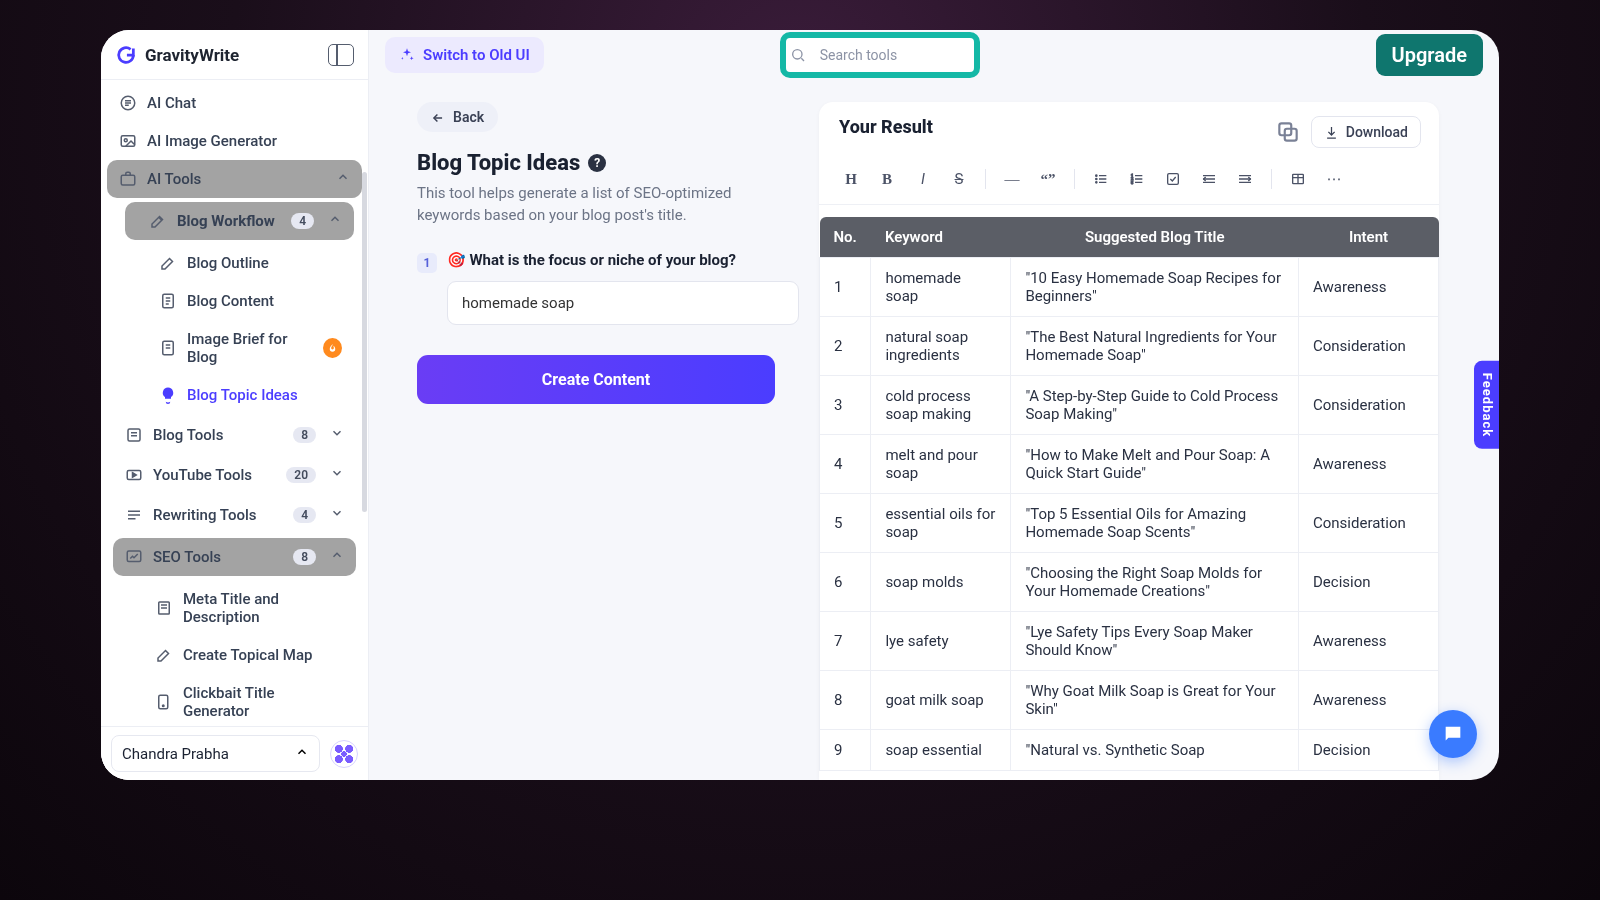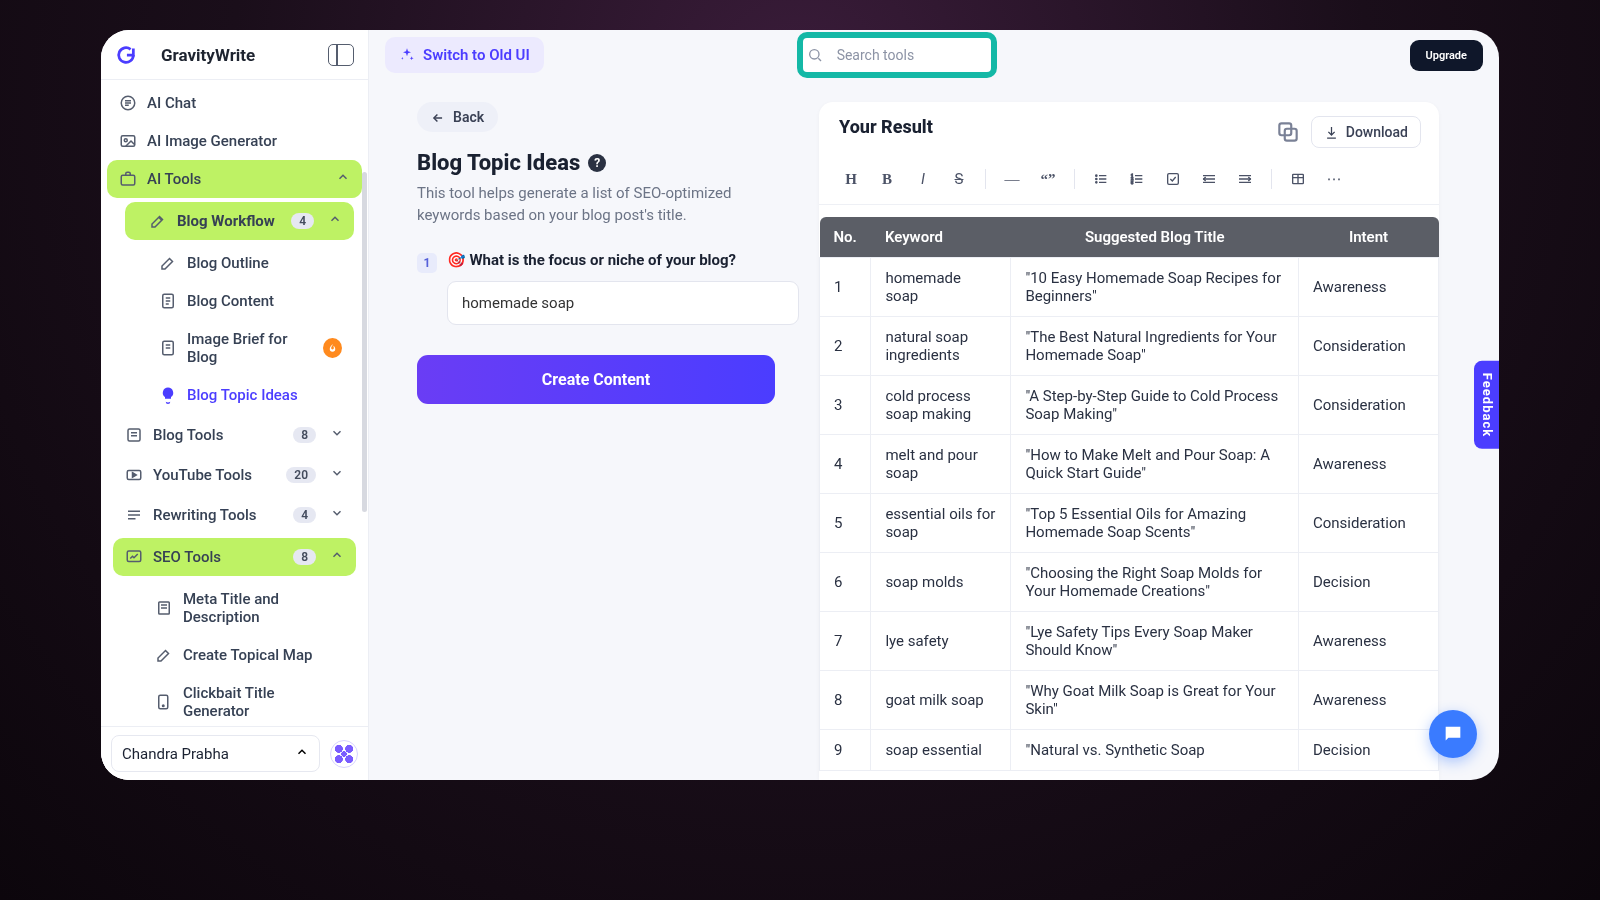--- a/index.html
+++ b/index.html
@@ -2,29 +2,29 @@
 <html><head>
 <meta charset="utf-8">
 <style>
   * { box-sizing: border-box; margin: 0; padding: 0; font-family: -apple-system, BlinkMacSystemFont, "Segoe UI", Roboto, Helvetica, Arial, sans-serif; }
   body { background: radial-gradient(circle at 50% 10%, #3a1c3a 0%, #1a0e1a 50%, #0c060c 100%); min-height: 900px; display: flex; align-items: flex-start; justify-content: center; padding: 30px 0 0 0; }
   .app { width: 1398px; height: 750px; background: #f6f7fb; border-radius: 28px; overflow: hidden; display: flex; position: relative; }
 
   
   .sidebar { width: 268px; background: #fff; border-right: 1px solid #eceef4; display: flex; flex-direction: column; position: relative; }
   .side-head { display: flex; align-items: center; justify-content: space-between; padding: 10px 14px 10px 14px; border-bottom: 1px solid #eceef4; height:50px;}
-  .logo { display: flex; align-items: center; gap: 24px; font-weight: 700; font-size: 17px; color: #1e2430; }
+  .logo { display: flex; align-items: center; gap: 8px; font-weight: 700; font-size: 17px; color: #1e2430; }
   .logo-mark { width: 22px; height: 22px; color: #4b3dff; }
   .panel-toggle { width: 26px; height: 22px; border: 1.8px solid #555d6e; border-radius: 5px; position: relative; cursor:pointer;}
   .panel-toggle::before { content:""; position:absolute; left:7px; top:0; bottom:0; width:1.8px; background:#555d6e; }
 
   .side-scroll { flex:1; overflow-y:auto; padding: 4px 6px 6px 6px; position:relative;}
   .nav-item { display:flex; align-items:center; gap:10px; padding: 10px 12px; border-radius: 10px; color:#364154; font-size:15px; font-weight:500; cursor:pointer; position:relative;}
   .nav-item .mini-icon { width:18px; height:18px; flex:none; display:flex; align-items:center; justify-content:center; color:#555d6e;}
-  .nav-item.active-pale { background:#bef264; }
+  .nav-item.active-pale { background:#a3a3a3; }
   .nav-item .chev { margin-left:auto; color:#555d6e; }
   .nav-item .badge { background:#e6e8f2; color:#444c5e; font-size:12px; font-weight:600; border-radius:999px; padding:1px 8px; min-width:22px; text-align:center; margin-left:auto;}
   .nav-item .badge + .chev { margin-left:4px; }
   .nav-item.sub { padding-left: 24px; }
   .nav-item.sub2 { padding-left: 30px; font-weight:500; color:#364154;}
   .nav-item.sub2.current { color:#4b3dff; }
   .nav-item.sub2.current .mini-icon { color:#4b3dff;}
   .fire-badge { width:20px; height:20px; border-radius:50%; background:#ff8a1e; margin-left:auto; display:flex; align-items:center;justify-content:center;}
   .fire-badge svg{width:11px;height:11px;color:#fff;}
   .scroll-thumb { position:absolute; right:1px; top:92px; width:5px; height:340px; background:#d7d9e0; border-radius:3px;}
@@ -35,21 +35,21 @@
 
   
   .main { flex:1; display:flex; flex-direction:column; }
   .topbar { height:50px; display:flex; align-items:center; gap:2px; padding: 0 16px; }
   .switch-btn { display:flex; align-items:center; gap:8px; background:#eceafe; color:#4b3dff; font-weight:600; font-size:15px; padding:9px 14px; border-radius:10px; cursor:pointer;}
   .switch-btn svg{width:16px;height:16px;}
   .search-wrap { margin-left:auto; margin-right:auto; position:relative; transform:translateX(-80px);}
   .search { width: 200px; padding: 9px 12px 9px 34px; border:6px solid #14b8a6; border-radius:10px; background:#fff; font-size:14px; color:#333;}
   .search::placeholder{color:#8c93a5;}
   .search-icon { position:absolute; left:10px; top:50%; transform:translateY(-50%); width:16px; height:16px; color:#8c93a5;}
-  .upgrade { background:#0f172a; color:#fff; font-weight:600; font-size:11px; padding:9px 16px; border-radius:9px; cursor:pointer; border:none;}
+  .upgrade { background:#0f766e; color:#fff; font-weight:600; font-size:20px; padding:9px 16px; border-radius:9px; cursor:pointer; border:none;}
 
   .content-row { flex:1; display:flex; gap: 20px; padding: 0 0 0 0; overflow:hidden;}
 
   
   .form-panel { width: 430px; padding: 22px 0 22px 48px;}
   .back-pill { display:inline-flex; align-items:flex-end; gap:8px; background:#eef0f8; color:#3a4155; font-weight:600; font-size:14px; padding:7px 14px; border-radius:999px; cursor:pointer;}
   .back-pill svg{width:14px;height:14px;}
   h1.tool-title { font-size:22px; font-weight:800; color:#1a2131; margin-top:18px; display:flex; align-items:center; gap:8px;}
   .help-dot{ width:18px;height:18px;border-radius:50%;background:#2a3142;color:#fff;font-size:12px;display:inline-flex;align-items:center;justify-content:center;font-weight:700;}
   .tool-desc { color:#6c7486; font-size:15px; line-height:1.45; margin-top:8px; max-width: 320px;}

